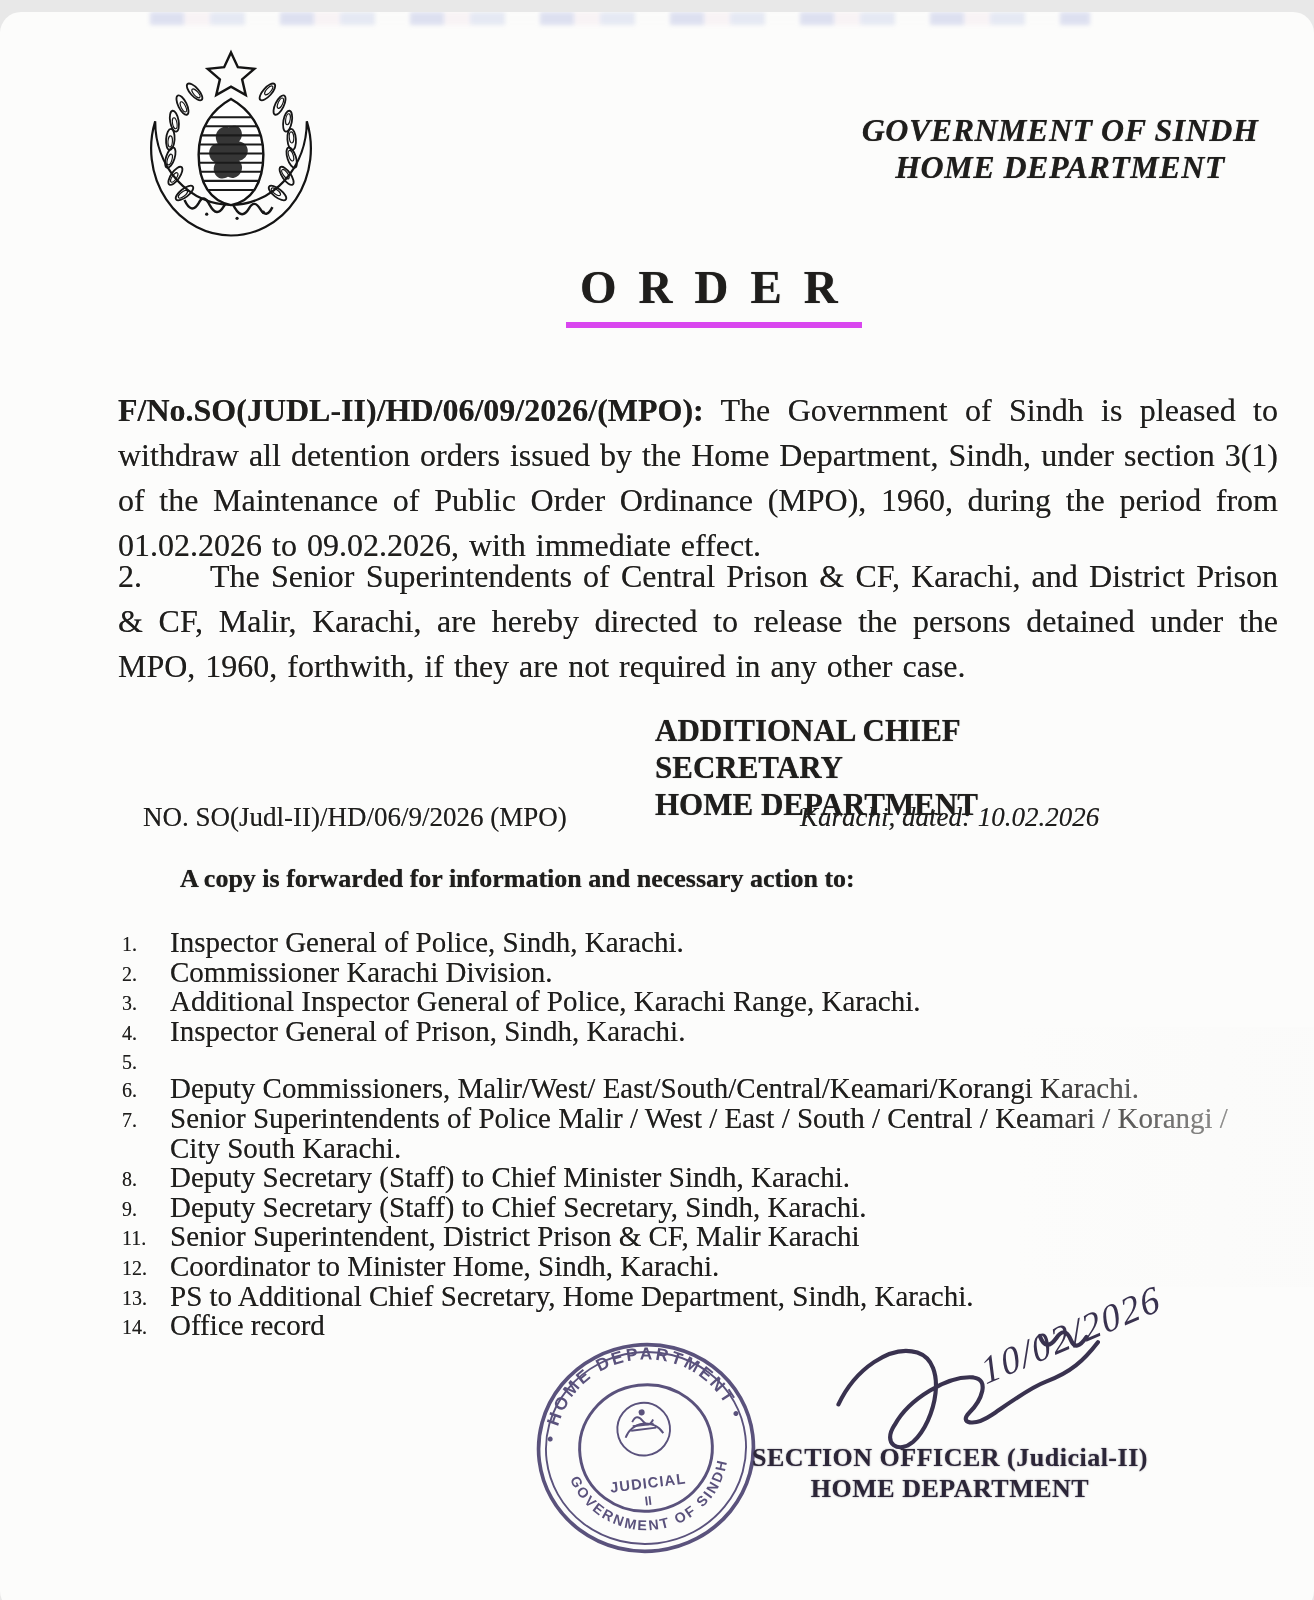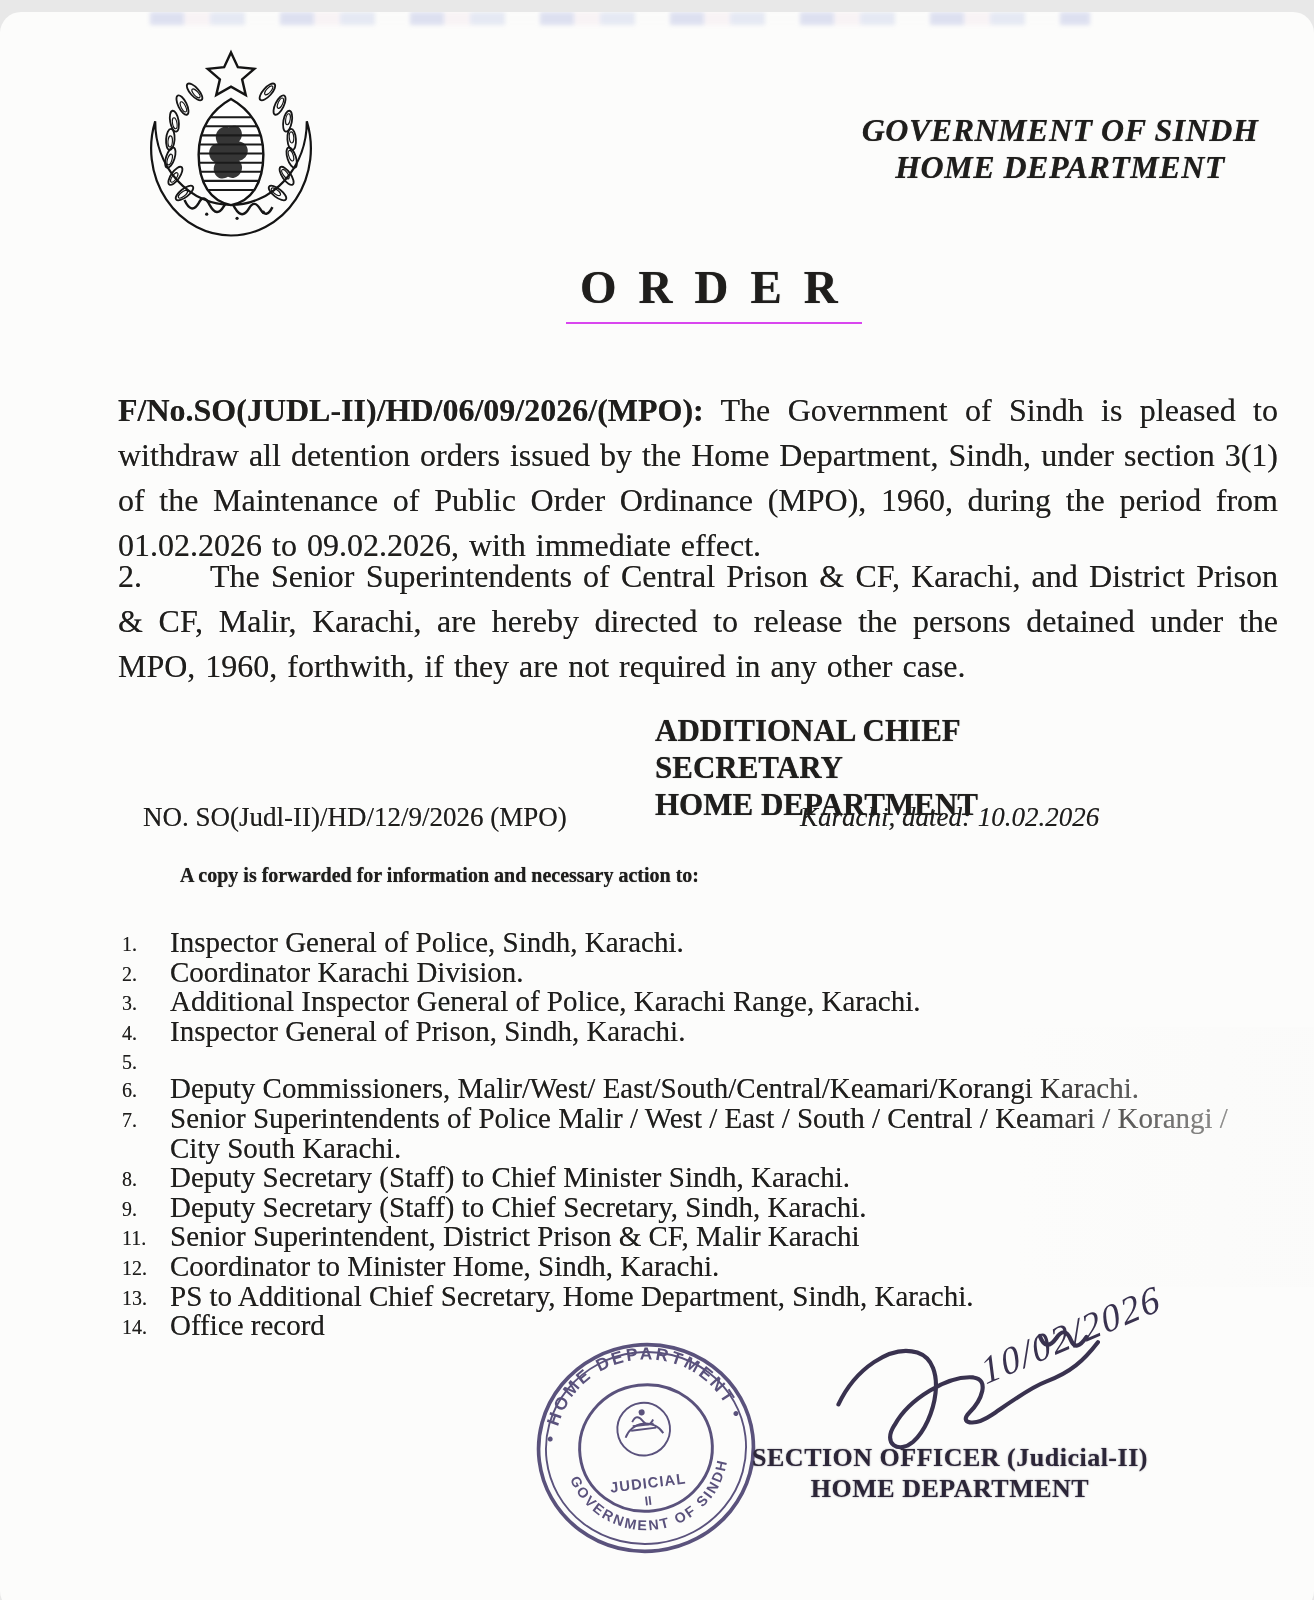--- a/index.html
+++ b/index.html
@@ -18,40 +18,40 @@
   }
   .emblem{ position:absolute; left:140px; top:36px; width:182px; height:198px; }
   .gov-header{
     position:absolute; left:852px; top:100px; width:416px; text-align:center;
     font-weight:bold; font-style:italic; font-size:32px; line-height:37px;
     letter-spacing:.5px; text-shadow:0 0 .7px rgba(30,30,30,.7);
   }
   .order-title{
     position:absolute; left:566px; top:248px;
     font-size:47px; font-weight:bold; letter-spacing:22px;
-    padding:0 2px 8px 14px; border-bottom:2px solid #d946ef;
+    padding:0 2px 8px 14px; border-bottom:6px solid #d946ef;
     text-shadow:0 0 .7px rgba(30,30,30,.8);
   }
   .para{
     position:absolute; left:118px; width:1160px;
     font-size:32px; line-height:45px; text-align:justify;
     word-spacing:2px; text-shadow:0 0 .6px rgba(40,40,40,.65);
   }
   .para1{ top:344px; }
   .para2{ top:510px; }
   .p2num{ display:inline-block; width:92px; }
   .acs{
     position:absolute; left:655px; top:700px; width:492px; 
     font-weight:bold; font-size:31px; line-height:37px;
     text-shadow:0 0 .7px rgba(30,30,30,.75);
   }
   .ref-number{ position:absolute; left:143px; top:790px; font-size:27px; text-shadow:0 0 .6px rgba(40,40,40,.6); }
   .ref-date{ position:absolute; left:800px; top:790px; font-size:27px; text-shadow:0 0 .6px rgba(40,40,40,.6);font-style:italic; }
   .copy-heading{
-    position:absolute; left:180px; top:852px; font-size:20px; font-weight:bold;
+    position:absolute; left:180px; top:852px; font-size:26px; font-weight:bold;
     text-shadow:0 0 .7px rgba(30,30,30,.8);
   }
   .dist-list{ position:absolute; left:122px; top:916px; width:1152px; }
   .dist-row{ display:flex; align-items:flex-start; }
   .dist-row .num{ flex:0 0 38px; width:38px; font-size:20px; padding-top:5px;
     text-shadow:0 0 .5px rgba(40,40,40,.6); }
   .dist-row .txt{ font-size:29px; line-height:29.6px; padding-left:10px;
     text-shadow:0 0 .6px rgba(40,40,40,.65); }
   .fade-right{
     position:absolute; right:0; top:1015px; width:300px; height:260px;
@@ -132,33 +132,33 @@
 
   <p class="para para1"><b>F/No.SO(JUDL-II)/HD/06/09/2026/(MPO):</b><span> The Government of Sindh is pleased to withdraw all detention orders issued by the Home Department, Sindh, under section 3(1) of the Maintenance of Public Order Ordinance (MPO), 1960, during the period from 01.02.2026 to 09.02.2026, with immediate effect.</span></p>
 
   <p class="para para2"><span class="p2num">2.</span><span>The Senior Superintendents of Central Prison &amp; CF, Karachi, and District Prison &amp; CF, Malir, Karachi, are hereby directed to release the persons detained under the MPO, 1960, forthwith, if they are not required in any other case.</span></p>
 
   <div class="acs">
     <div>ADDITIONAL CHIEF SECRETARY</div>
     <div>HOME DEPARTMENT</div>
   </div>
 
-  <div class="ref-number">NO. SO(Judl-II)/HD/12/9/2026 (MPO)</div>
+  <div class="ref-number">NO. SO(Judl-II)/HD/06/9/2026 (MPO)</div>
   <div class="ref-date">Karachi, dated: 10.02.2026</div>
 
   <div class="copy-heading">A copy is forwarded for information and necessary action to:</div>
 
   <div class="dist-list">
     <div class="dist-row">
         <span class="num">1.</span>
         <span class="txt">Inspector General of Police, Sindh, Karachi.</span>
       </div>
     <div class="dist-row">
         <span class="num">2.</span>
-        <span class="txt">Coordinator Karachi Division.</span>
+        <span class="txt">Commissioner Karachi Division.</span>
       </div>
     <div class="dist-row">
         <span class="num">3.</span>
         <span class="txt">Additional Inspector General of Police, Karachi Range, Karachi.</span>
       </div>
     <div class="dist-row">
         <span class="num">4.</span>
         <span class="txt">Inspector General of Prison, Sindh, Karachi.</span>
       </div>
     <div class="dist-row">

